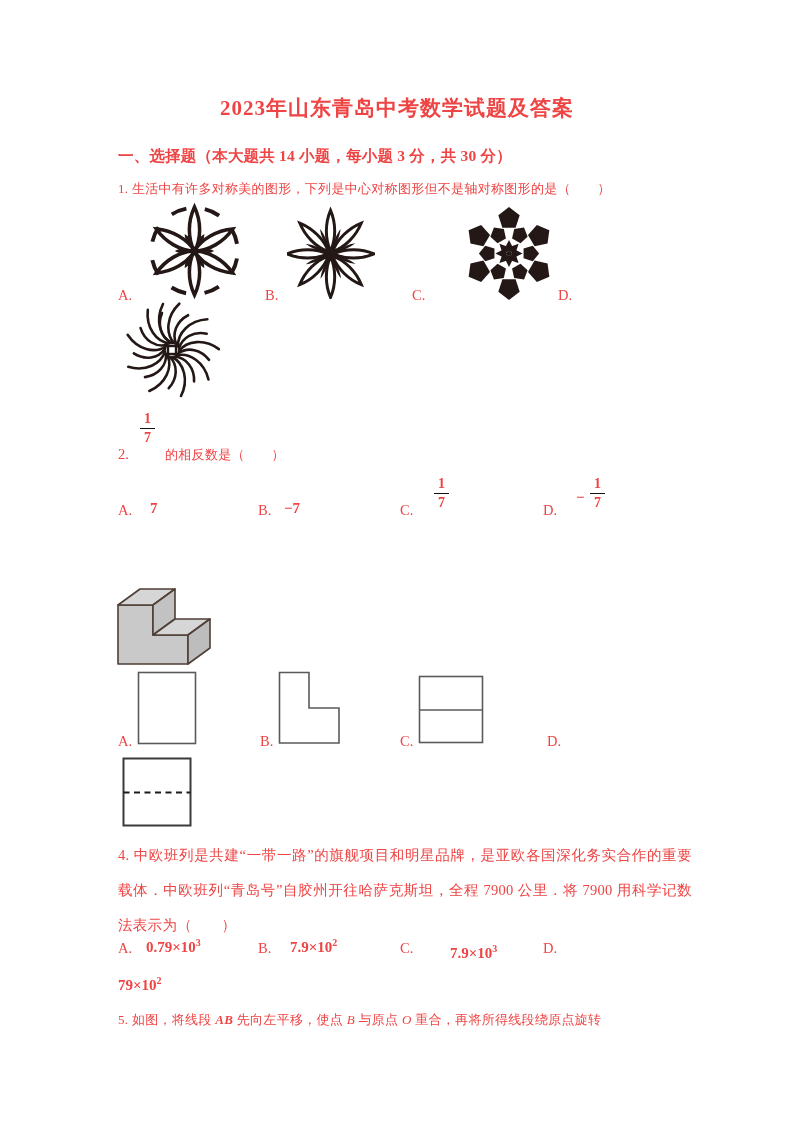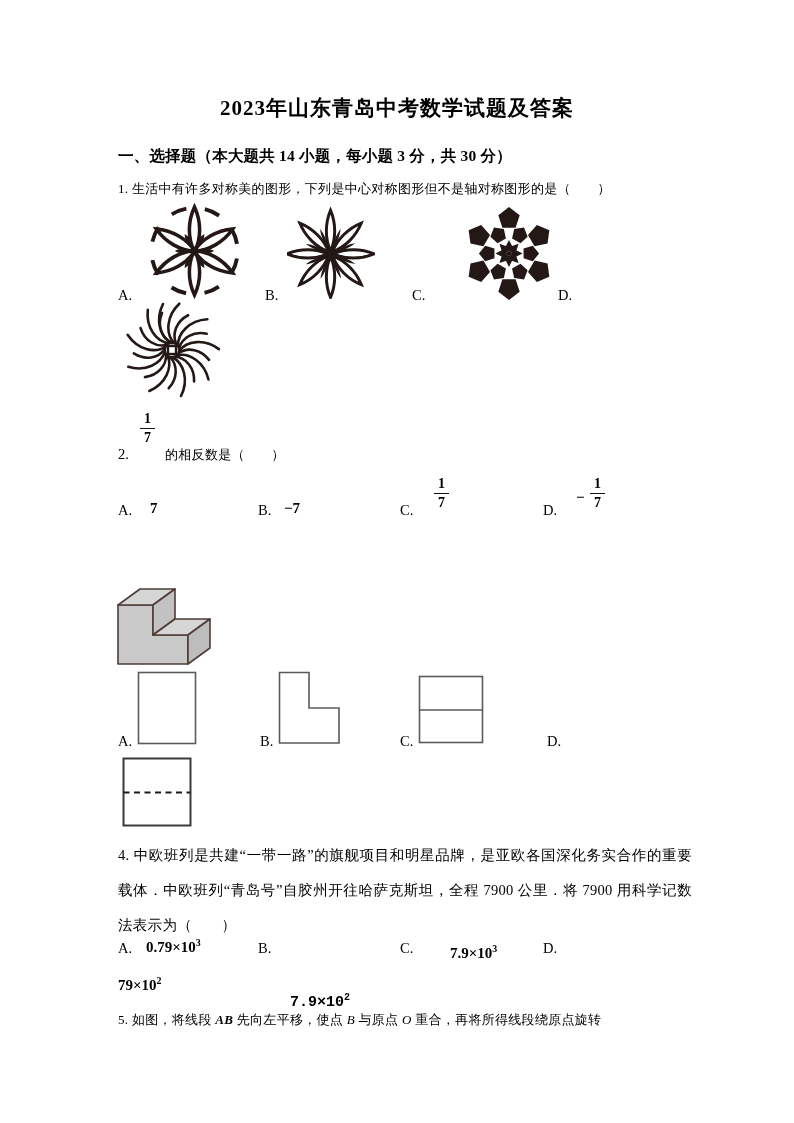--- a/index.html
+++ b/index.html
@@ -1,20 +1,20 @@
 <!DOCTYPE html>
 <html><head>
 <meta charset="utf-8">
 <style>
   html,body{margin:0;padding:0;background:#e8e8e8;}
   .page{
     position:relative; width:794px; height:1123px; margin:0 auto;
     background:#ffffff; overflow:hidden;
     font-family:"Liberation Serif","DejaVu Serif",serif;
-    color:#000000;
+    color:#ef4444;
   }
   .abs{position:absolute;}
   .title{
     top:94px; left:0; width:794px; text-align:center;
     font-size:21px; font-weight:bold; letter-spacing:1px;
   }
   .heading{
     top:146px; left:118px; font-size:15.5px; font-weight:bold;
     white-space:nowrap; letter-spacing:0.2px;
   }
@@ -232,21 +232,21 @@
       <line x1="1.5" y1="35.5" x2="68.5" y2="35.5" stroke="#1b1b1b" stroke-width="2" stroke-dasharray="6 4.5"></line>
     </svg>
   </div>
 
   <div class="abs para">4. 中欧班列是共建“一带一路”的旗舰项目和明星品牌，是亚欧各国深化务实合作的重要载体．中欧班列“青岛号”自胶州开往哈萨克斯坦，全程 7900 公里．将 7900 用科学记数法表示为（　　）</div>
 
   <span class="abs opt-label" style="left:118px;top:940px;">A.</span>
   <span class="abs optval" style="left:146px;top:937px;"><span>0.79×10</span><sup>3</sup></span>
 
   <span class="abs opt-label" style="left:258px;top:940px;">B.</span>
-  <span class="abs optval" style="left:290px;top:992px;font-family:Liberation Mono, monospace;"><span>7.9×10</span><sup>2</sup></span>
+  <span class="abs optval" style="left:290px;top:937px;"><span>7.9×10</span><sup>2</sup></span>
 
   <span class="abs opt-label" style="left:400px;top:940px;">C.</span>
   <span class="abs optval" style="left:450px;top:937px;margin-top:6px;"><span>7.9×10</span><sup>3</sup></span>
 
   <span class="abs opt-label" style="left:543px;top:940px;">D.</span>
 
   <span class="abs optval" style="left:118px;top:975px;"><span>79×10</span><sup>2</sup></span>
 
   <div class="abs stem q5-stem">
     <span>5. 如图，将线段 </span><span style="font-weight:bold;font-style:italic;">AB</span><span> 先向左平移，使点 </span><span style="font-style:italic;">B</span><span> 与原点 </span><span style="font-style:italic;">O</span><span> 重合，再将所得线段绕原点旋转</span>

